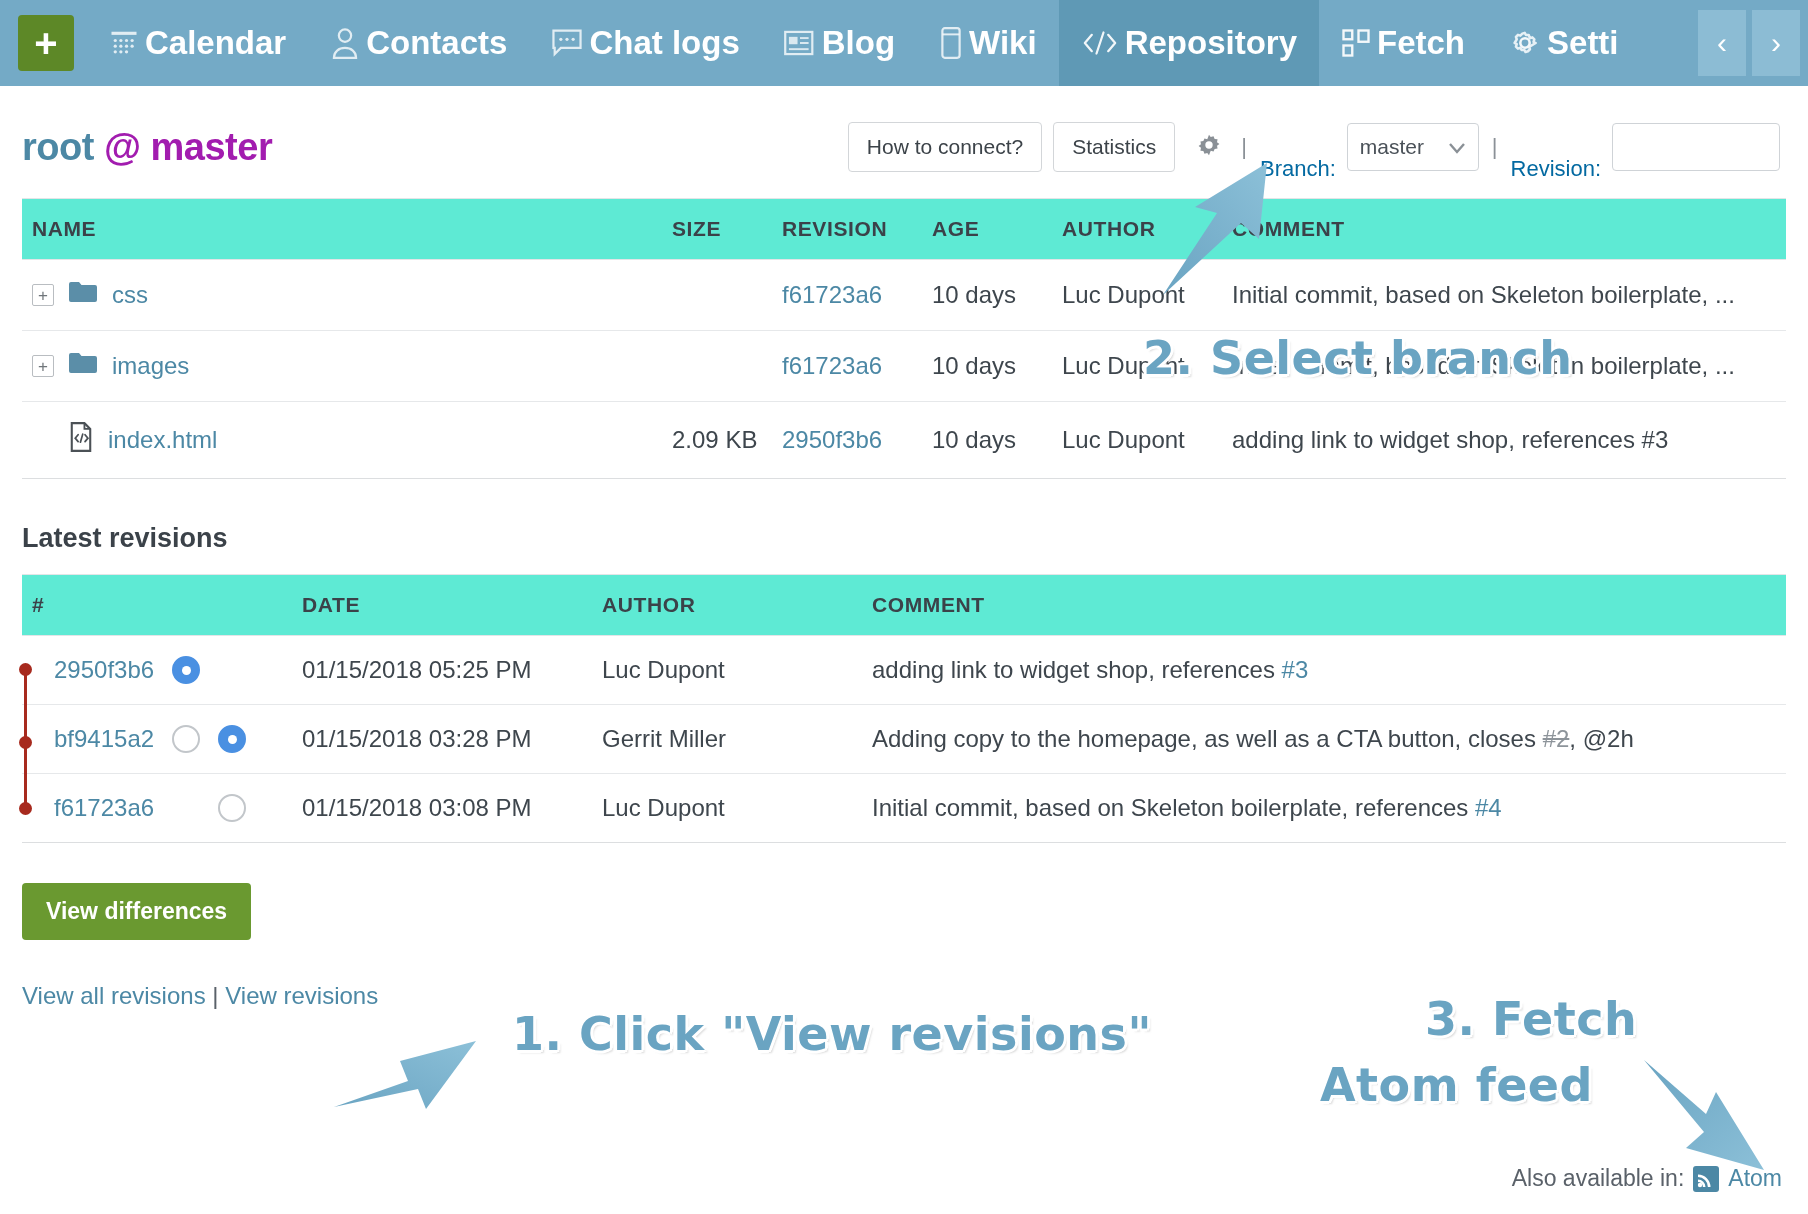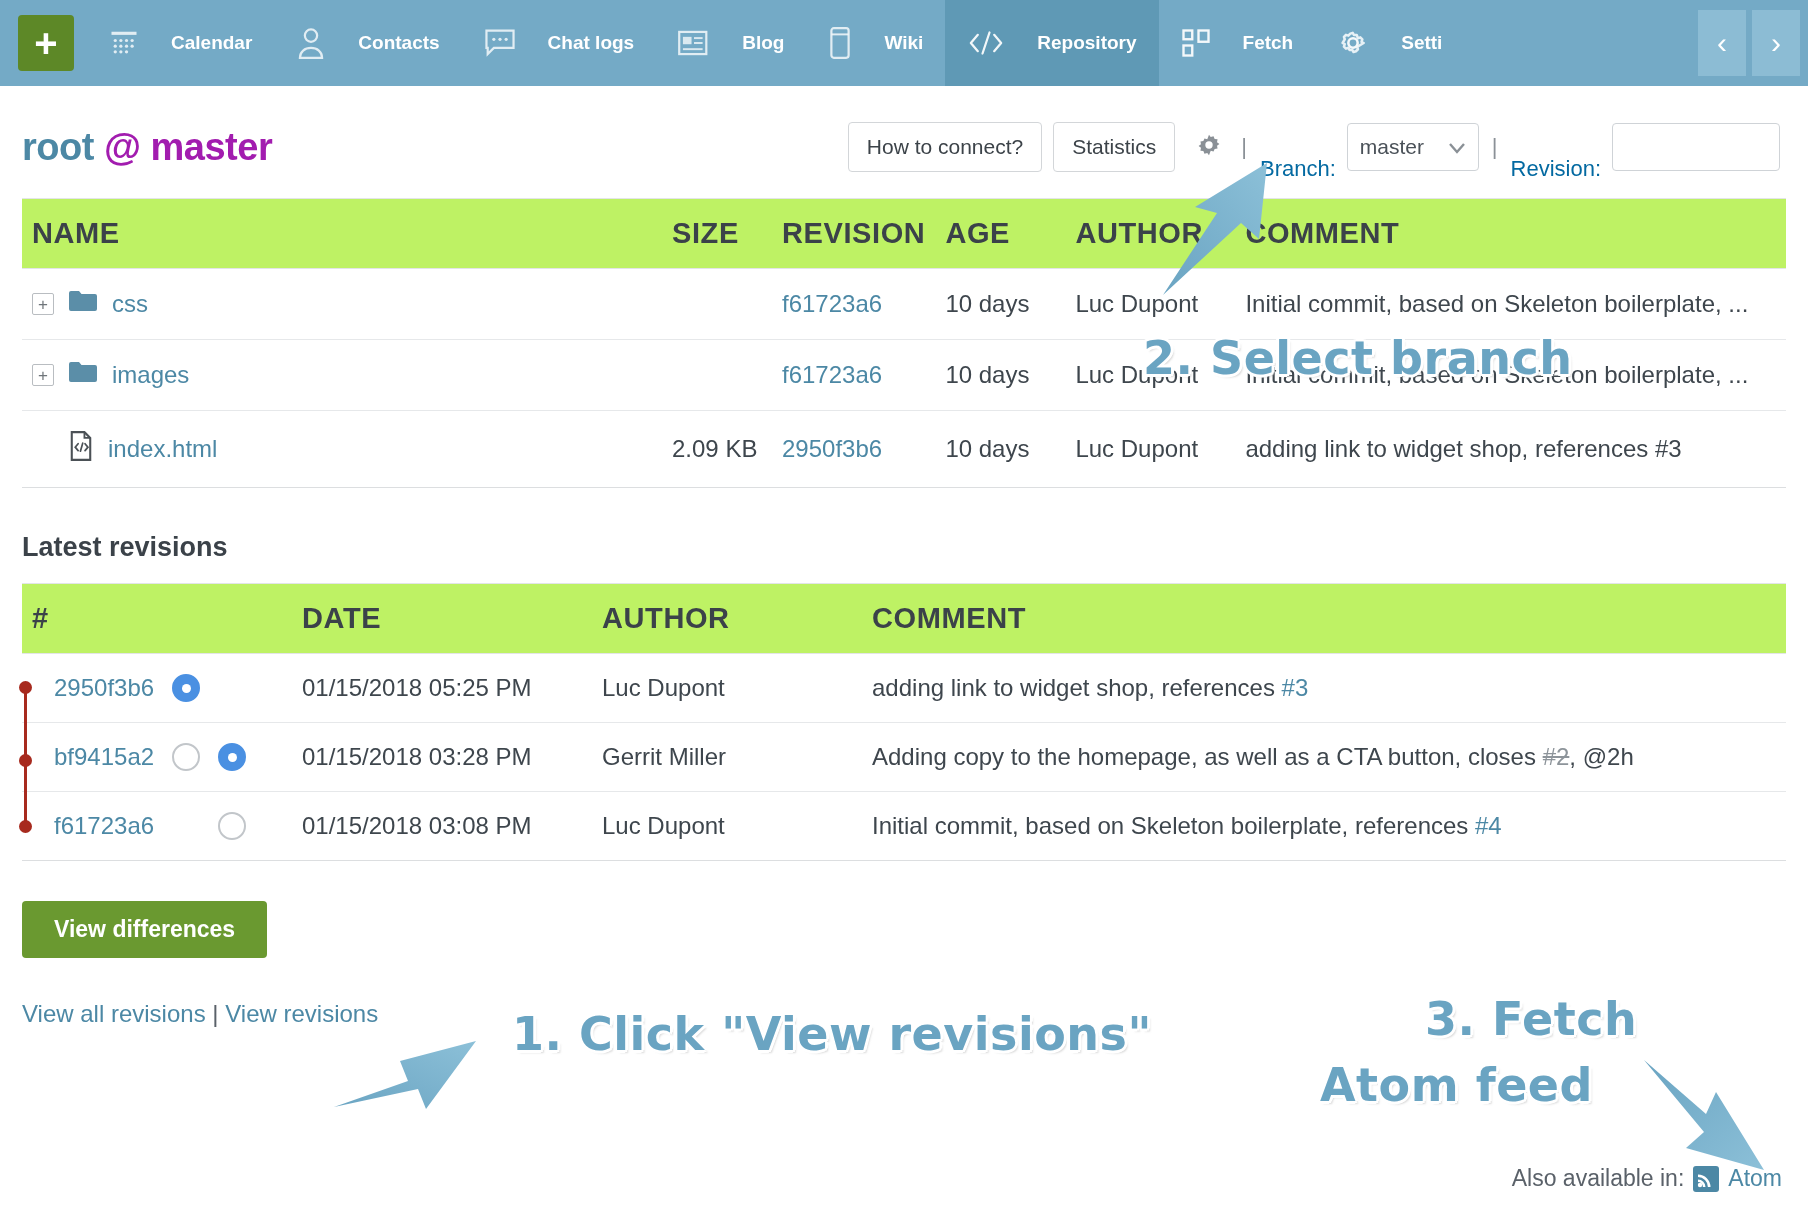--- a/index.html
+++ b/index.html
@@ -25,24 +25,24 @@
   .nav-plus-wrap {
     display:flex; align-items:center; padding:0 13px 0 18px;
   }
   .nav-plus {
     width:56px; height:56px; background:#5d8827; border-radius:4px;
     display:flex; align-items:center; justify-content:center;
     color:#fff; font-size:40px; font-weight:bold; line-height:1;
     cursor:pointer;
   }
   .nav-item {
-    display:flex; align-items:center; gap:32px;
+    display:flex; align-items:center; gap:6px;
     padding:0 22px;
     color:#ffffff;
-    font-size:19px; font-weight:bold;
+    font-size:33px; font-weight:bold;
     cursor:pointer;
     white-space:nowrap;
   }
   .nav-item.active { background:#5f99b5; }
   .nav-item .nicon { display:flex; align-items:center; justify-content:center; opacity:.92; }
   .nav-arrows { margin-left:auto; display:flex; align-items:center; gap:6px; padding-right:8px; }
   .nav-arrow {
     width:48px; height:66px; background:#8cbcd4;
     display:flex; align-items:center; justify-content:center;
     color:#fff; font-size:30px; cursor:pointer;
@@ -75,23 +75,23 @@
   .rev-input {
     width:168px; height:48px; background:#fff;
     border:1px solid #cfd3d7; border-radius:4px;
     padding:0 10px; font-size:21px; color:#3c4349;
     font-family:"Liberation Sans", sans-serif;
   }
 
   
   .tbl { width:calc(100% - 44px); margin:0 22px; border-collapse:collapse; }
   .tbl thead th {
-    background:#bef264;
+    background:#5eead4;
     text-align:left;
-    font-size:29px; font-weight:bold; letter-spacing:.6px;
+    font-size:21px; font-weight:bold; letter-spacing:.6px;
     color:#3b4249;
     padding:18px 10px;
     border-top:1px solid #e3e5e7;
     border-bottom:1px solid #e3e5e7;
   }
   .tbl tbody td {
     padding:20px 10px;
     font-size:24px;
     color:#3e464d;
     border-bottom:1px solid #e6e8ea;
@@ -126,21 +126,21 @@
   }
   .radio.on { background:#4a90e2; border-color:#4a90e2; }
   .radio.on::after { content:""; width:9px; height:9px; border-radius:50%; background:#fff; }
   .radio.hidden { visibility:hidden; }
   .strike { text-decoration:line-through; color:#8d949a; }
 
   
   .btn-green {
     display:inline-block; background:#6a9930; color:#fff;
     font-size:23px; font-weight:bold; border:0; border-radius:4px;
-    padding:15px 32px; margin:40px 0 0 22px; cursor:pointer;
+    padding:15px 24px; margin:40px 0 0 22px; cursor:pointer;
     font-family:"Liberation Sans", sans-serif;
   }
   .links { margin:42px 0 0 22px; font-size:24px; color:#5a6169; }
   .links a { color:#4c88a5; text-decoration:none; cursor:pointer; }
   .also {
     position:absolute; right:26px; bottom:22px;
     font-size:23px; color:#5a6169;
     display:flex; align-items:center; gap:9px;
   }
   .rss {

